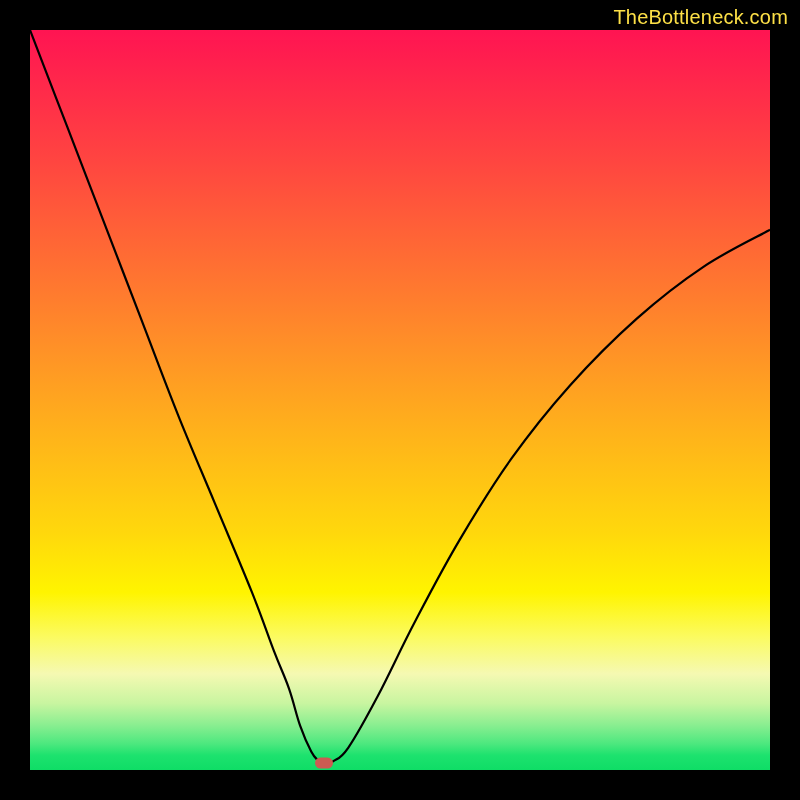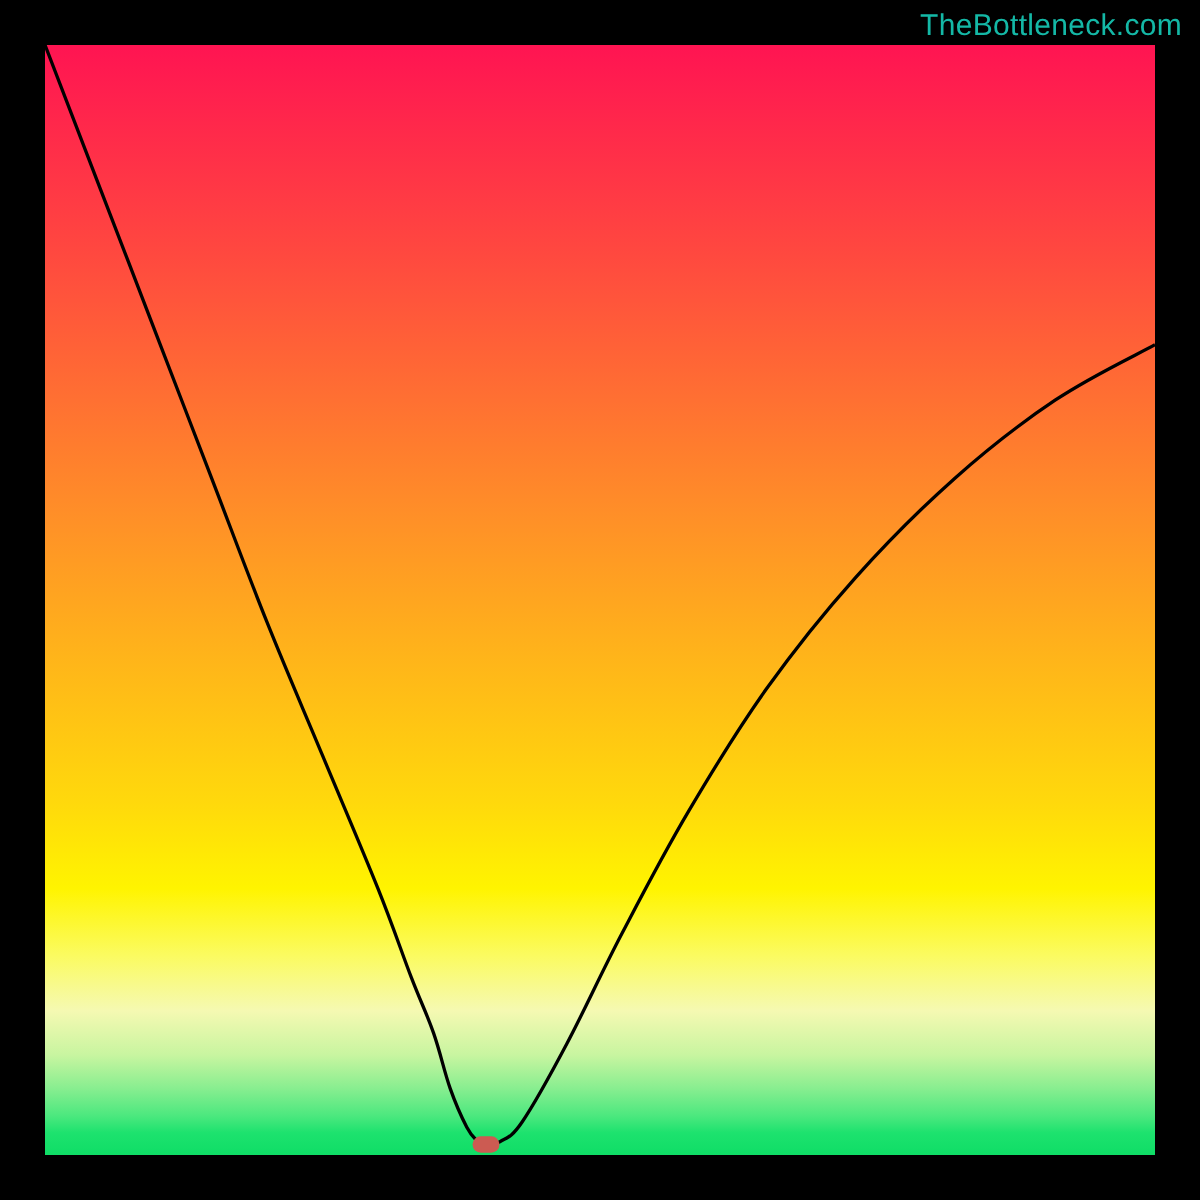--- a/index.html
+++ b/index.html
@@ -62,21 +62,21 @@
     width: 18px;
     height: 11px;
     background: #cc5b52;
     border-radius: 6px;
     transform: translate(-50%, -50%);
   }
   .watermark {
     position: absolute;
     top: 6px;
     right: 12px;
-    color: #14b8a6;
+    color: #fde047;
     font-size: 20px;
     font-weight: 500;
     letter-spacing: 0.2px;
   }
 </style>
 </head>
 <body>
 
 <div class="frame">
   <div class="plot-area">

